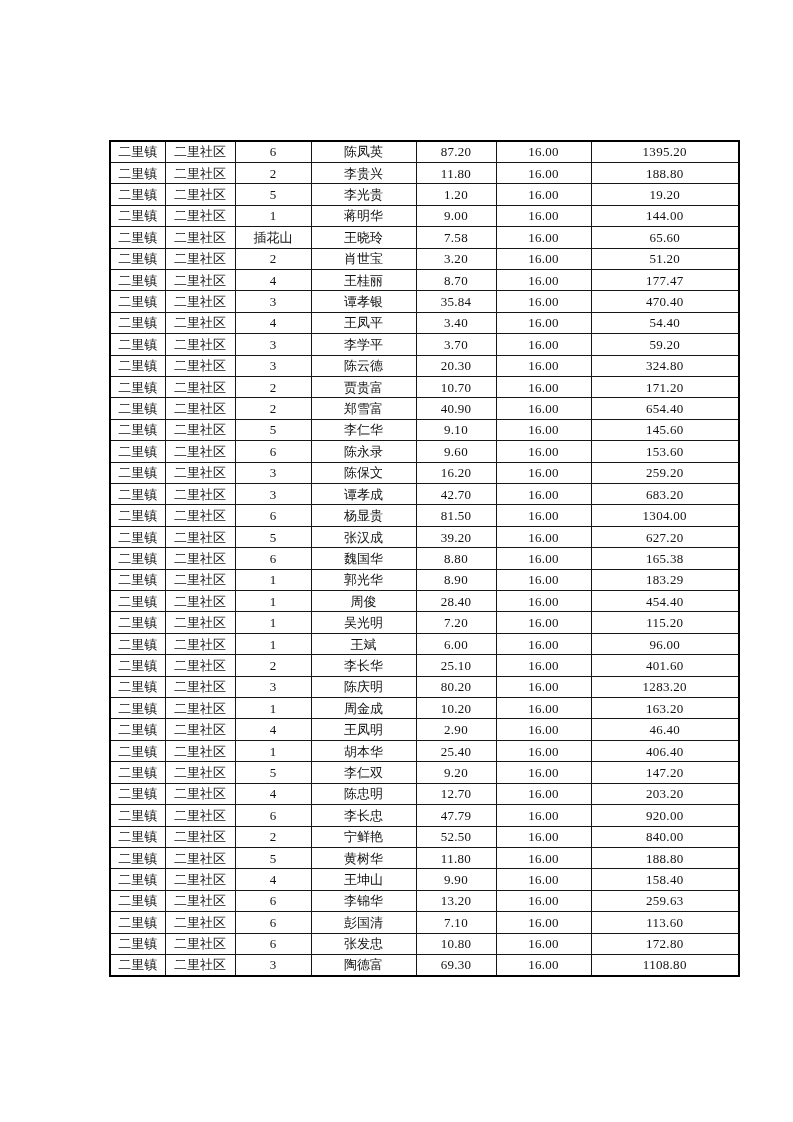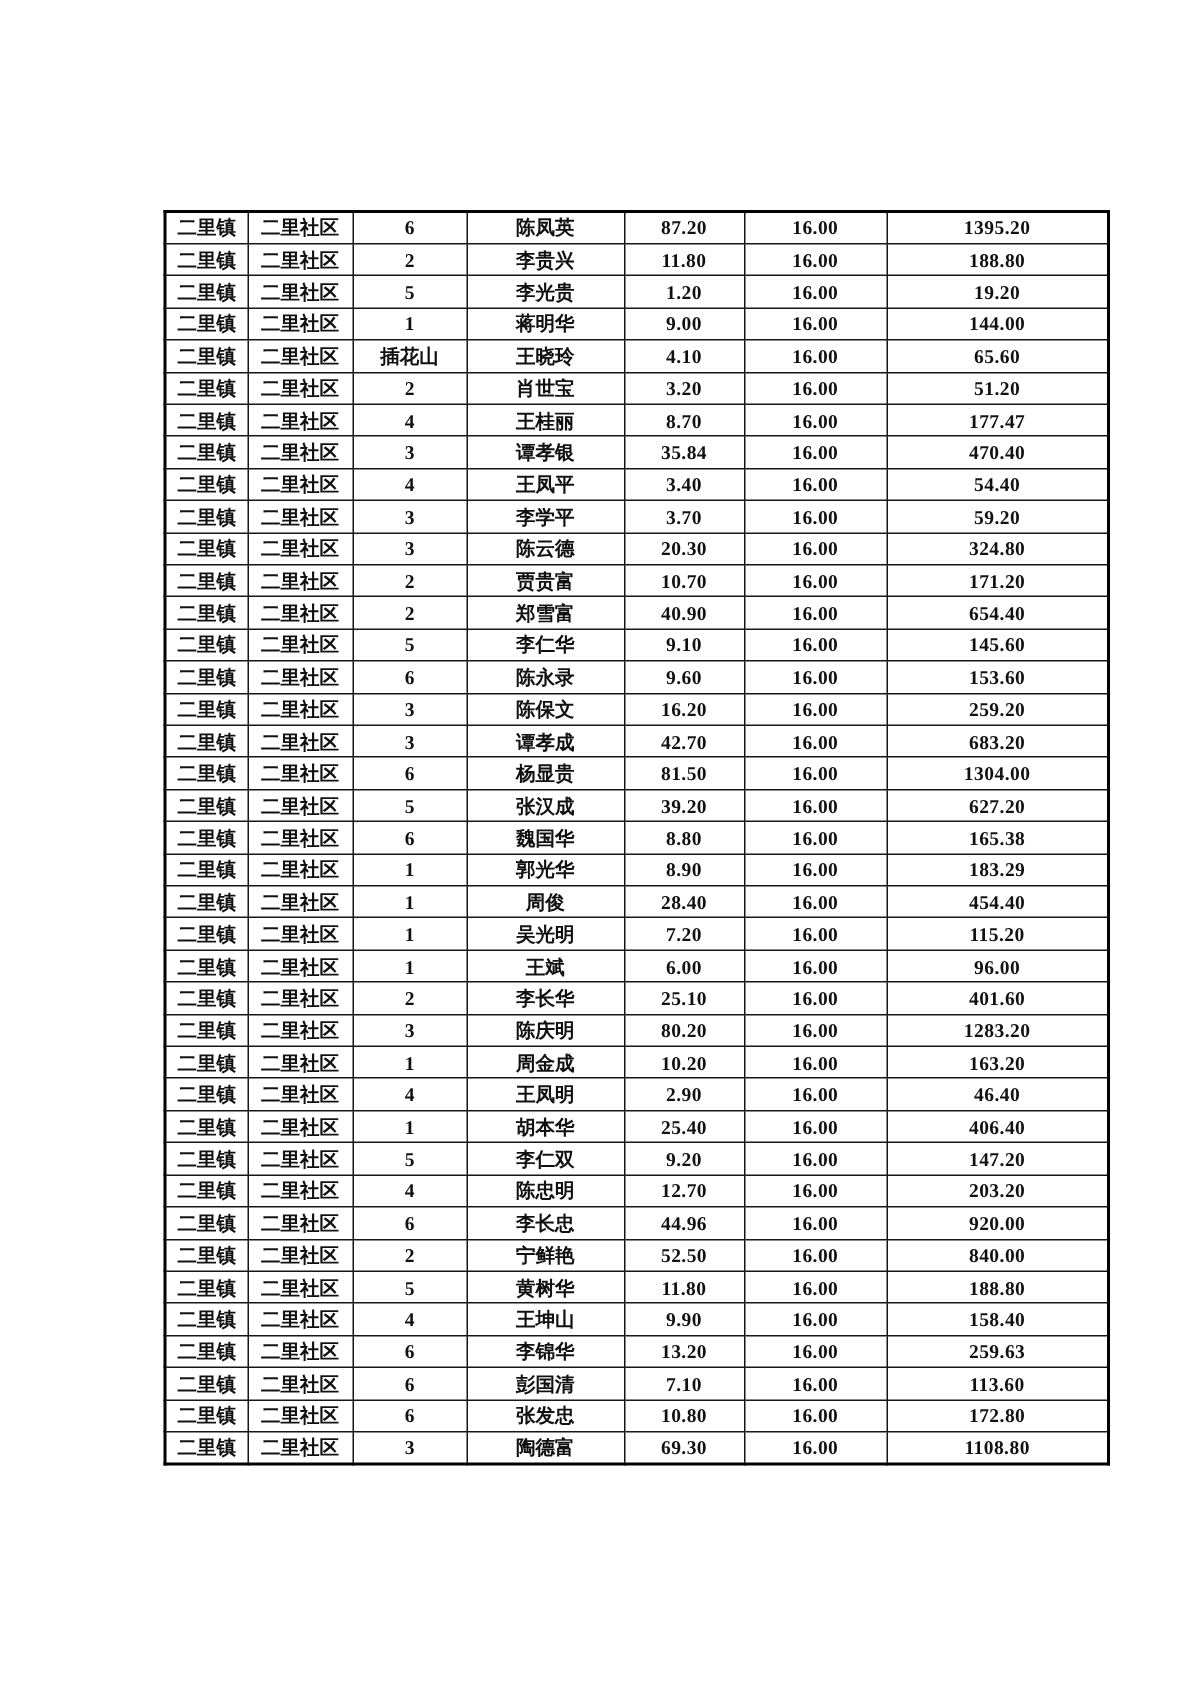--- a/index.html
+++ b/index.html
@@ -7,21 +7,20 @@
     padding: 0;
     background: #ffffff;
   }
   .page {
     position: relative;
     width: 793px;
     height: 1122px;
     background: #ffffff;
     overflow: hidden;
     font-family: "Liberation Serif", "DejaVu Serif", serif;
-    font-weight: bold;
   }
   .table-wrap {
     position: absolute;
     left: 109px;
     top: 140px;
     width: 631px;
   }
   table.report {
     border-collapse: collapse;
     table-layout: fixed;
@@ -105,21 +104,21 @@
             <td>蒋明华</td>
             <td class="numcell">9.00</td>
             <td class="numcell">16.00</td>
             <td class="numcell">144.00</td>
           </tr>
           <tr>
             <td>二里镇</td>
             <td>二里社区</td>
             <td>插花山</td>
             <td>王晓玲</td>
-            <td class="numcell">4.10</td>
+            <td class="numcell">7.58</td>
             <td class="numcell">16.00</td>
             <td class="numcell">65.60</td>
           </tr>
           <tr>
             <td>二里镇</td>
             <td>二里社区</td>
             <td>2</td>
             <td>肖世宝</td>
             <td class="numcell">3.20</td>
             <td class="numcell">16.00</td>
@@ -348,21 +347,21 @@
             <td>陈忠明</td>
             <td class="numcell">12.70</td>
             <td class="numcell">16.00</td>
             <td class="numcell">203.20</td>
           </tr>
           <tr>
             <td>二里镇</td>
             <td>二里社区</td>
             <td>6</td>
             <td>李长忠</td>
-            <td class="numcell">44.96</td>
+            <td class="numcell">47.79</td>
             <td class="numcell">16.00</td>
             <td class="numcell">920.00</td>
           </tr>
           <tr>
             <td>二里镇</td>
             <td>二里社区</td>
             <td>2</td>
             <td>宁鲜艳</td>
             <td class="numcell">52.50</td>
             <td class="numcell">16.00</td>

